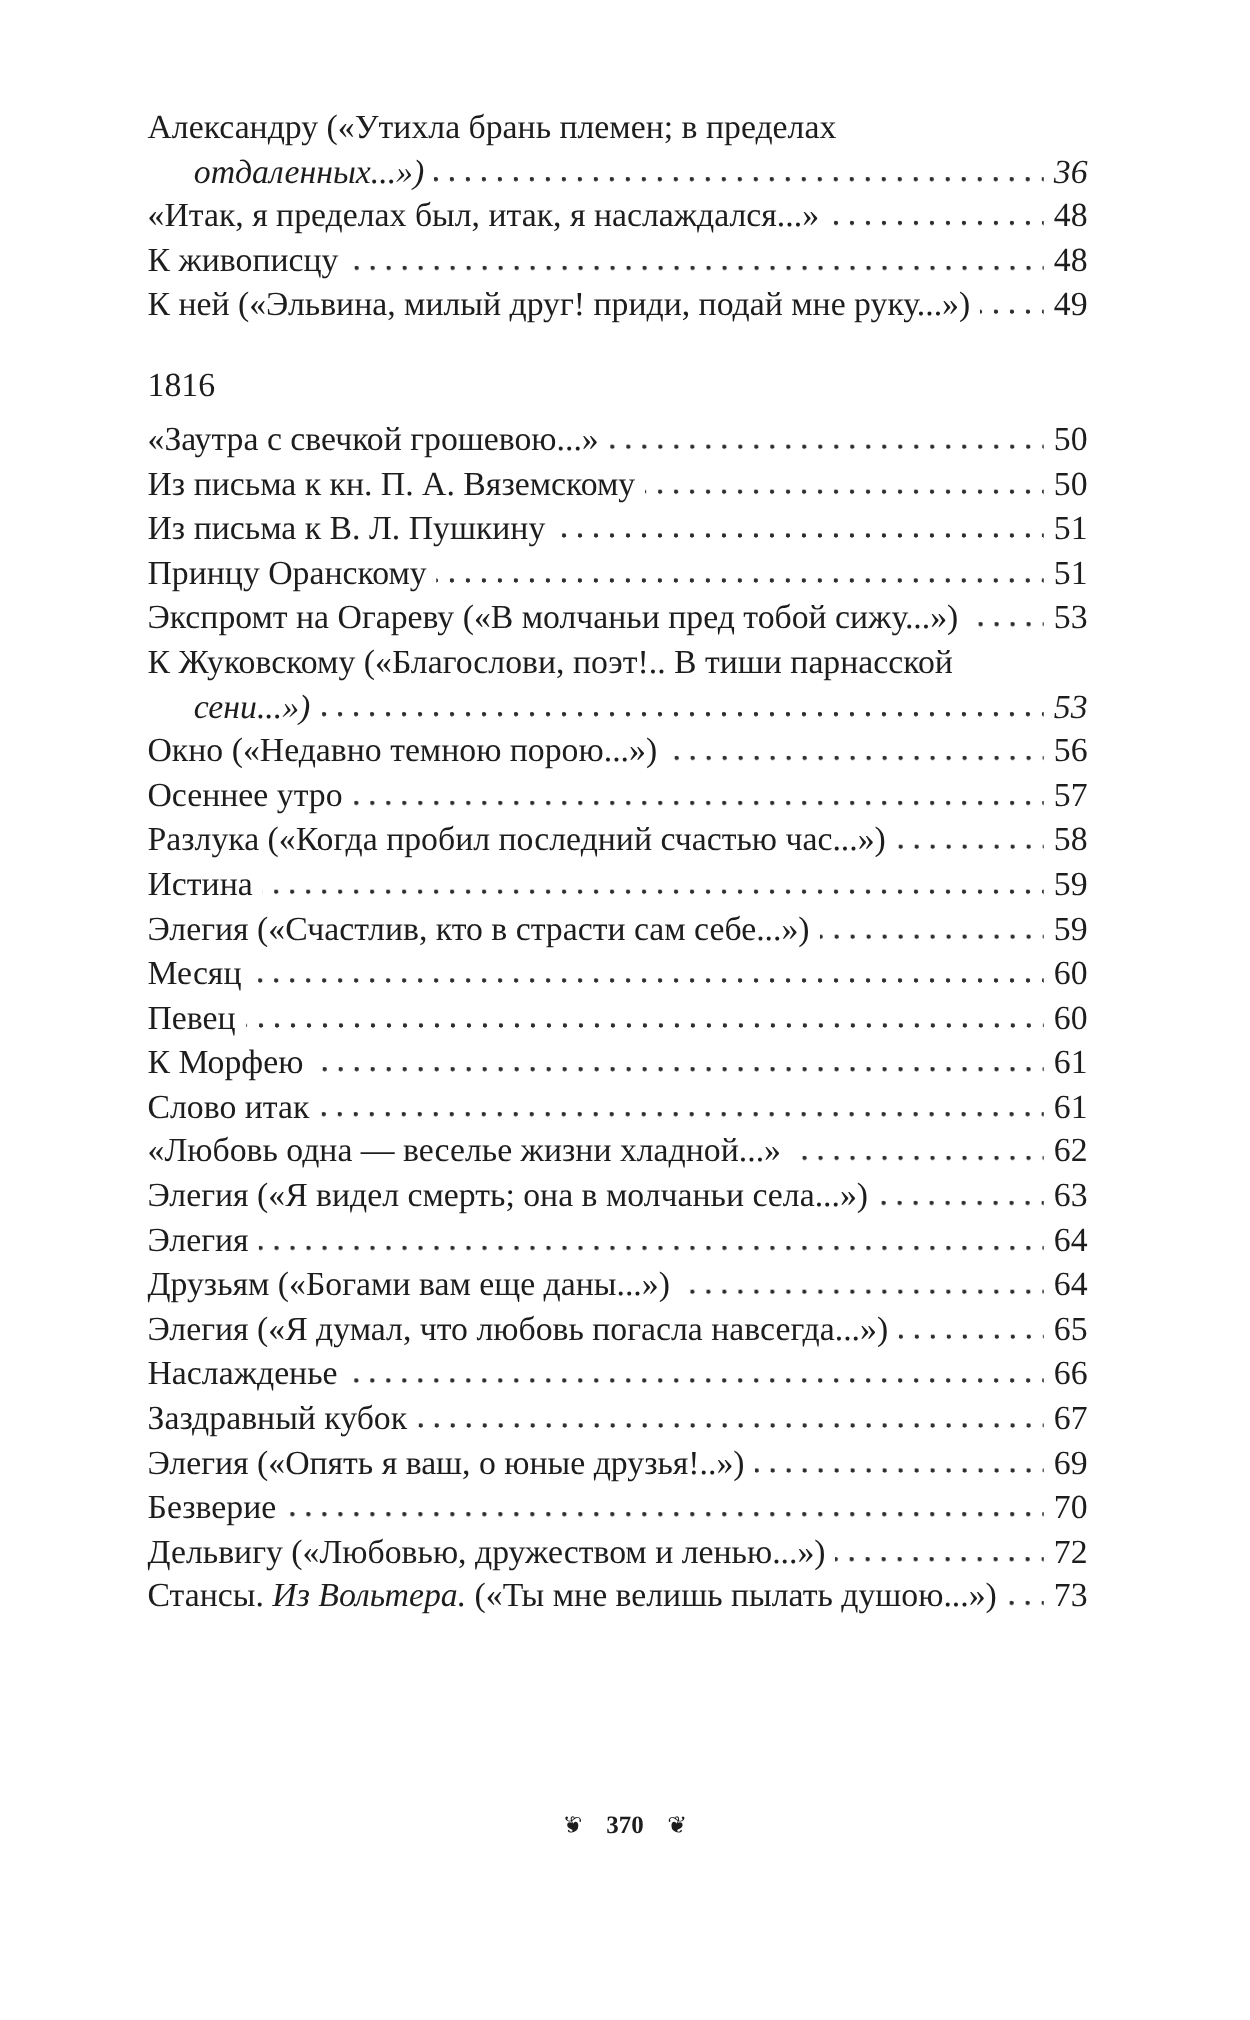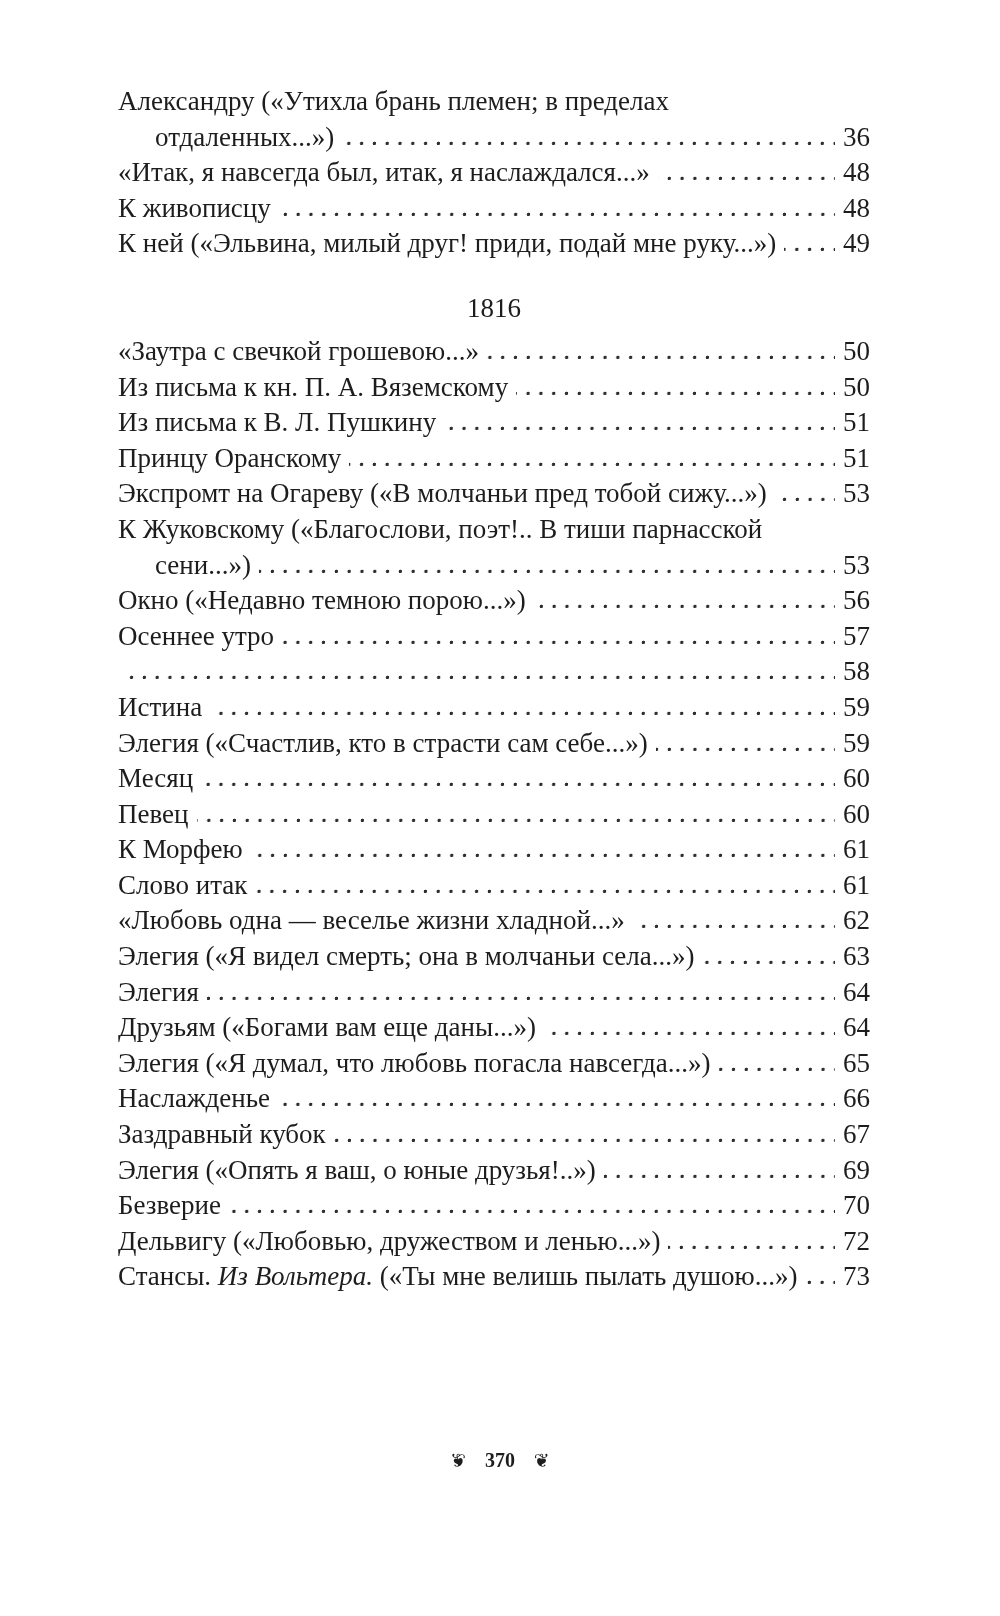--- a/index.html
+++ b/index.html
@@ -29,41 +29,41 @@
     align-items: baseline;
     line-height: 35.6px;
     white-space: nowrap;
   }
   .entry .title {
     flex: 0 0 auto;
     min-width: 0;
   }
   .entry.indent {
     padding-left: 37px;
+    font-style: italic;
   }
   .italic {
     font-style: italic;
   }
   .leader {
     flex: 1 1 auto;
     min-width: 14px;
     height: 5px;
     margin: 0 2px 0 8px;
     background-image: radial-gradient(circle at 2.3px 2.3px, #2e2e2e 1.55px, rgba(0,0,0,0) 1.9px);
     background-size: 12.8px 5px;
     background-repeat: repeat-x;
     background-position: right 2px bottom 0px;
   }
   .page-num {
     flex: 0 0 auto;
     margin-left: 6px;
     text-align: right;
   }
   .section-heading {
-    text-align: center;
     line-height: 37px;
     margin: 28px 0 7px 0;
   }
   .footer {
     position: absolute;
     top: 1443px;
     left: 0;
     width: 100%;
     text-align: center;
   }
@@ -93,21 +93,21 @@
   <div class="toc">
       <div class="entry">
         <span class="title"><span>Александру («Утихла брань племен; в пределах</span></span>
       </div>
       <div class="entry indent">
         <span class="title"><span>отдаленных...»)</span></span>
         <span class="leader"></span>
         <span class="page-num">36</span>
       </div>
       <div class="entry">
-        <span class="title"><span>«Итак, я навсегда был, итак, я наслаждался...»</span></span>
+        <span class="title"><span>«Итак, я пределах был, итак, я наслаждался...»</span></span>
         <span class="leader"></span>
         <span class="page-num">48</span>
       </div>
       <div class="entry">
         <span class="title"><span>К живописцу</span></span>
         <span class="leader"></span>
         <span class="page-num">48</span>
       </div>
       <div class="entry">
         <span class="title"><span>К ней («Эльвина, милый друг! приди, подай мне руку...»)</span></span>
@@ -154,20 +154,21 @@
         <span class="title"><span>Окно («Недавно темною порою...»)</span></span>
         <span class="leader"></span>
         <span class="page-num">56</span>
       </div>
       <div class="entry">
         <span class="title"><span>Осеннее утро</span></span>
         <span class="leader"></span>
         <span class="page-num">57</span>
       </div>
       <div class="entry">
+        <span class="title"><span>Разлука («Когда пробил последний счастью час...»)</span></span>
         <span class="leader"></span>
         <span class="page-num">58</span>
       </div>
       <div class="entry">
         <span class="title"><span>Истина</span></span>
         <span class="leader"></span>
         <span class="page-num">59</span>
       </div>
       <div class="entry">
         <span class="title"><span>Элегия («Счастлив, кто в страсти сам себе...»)</span></span>

